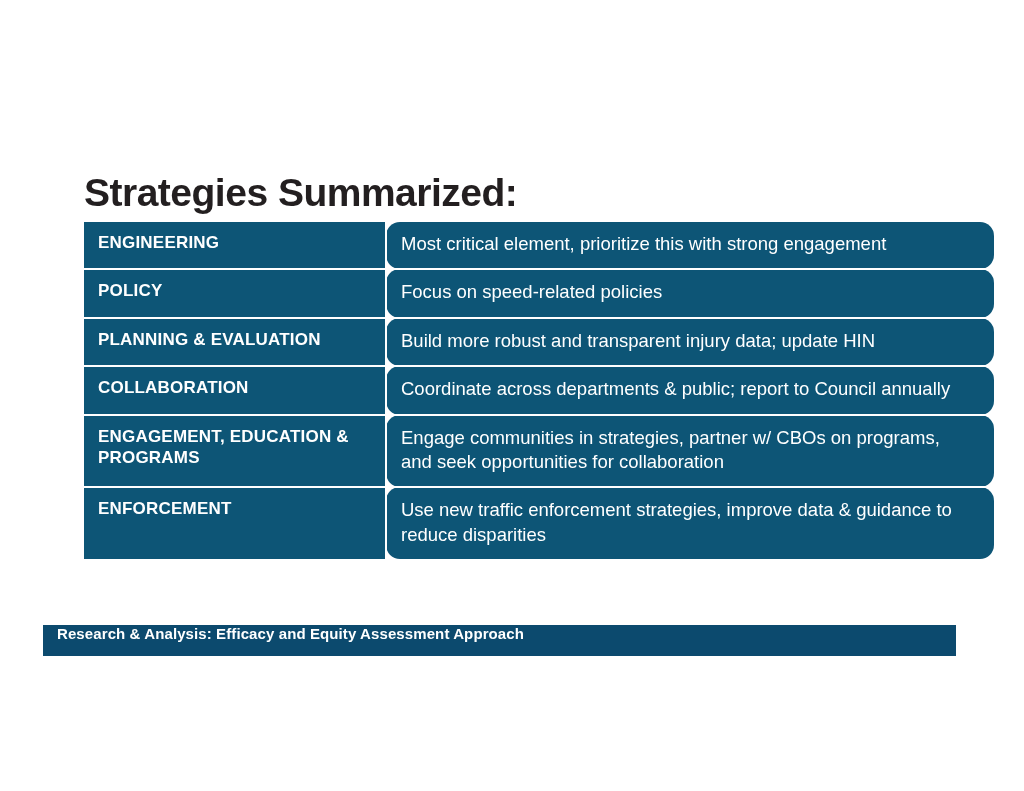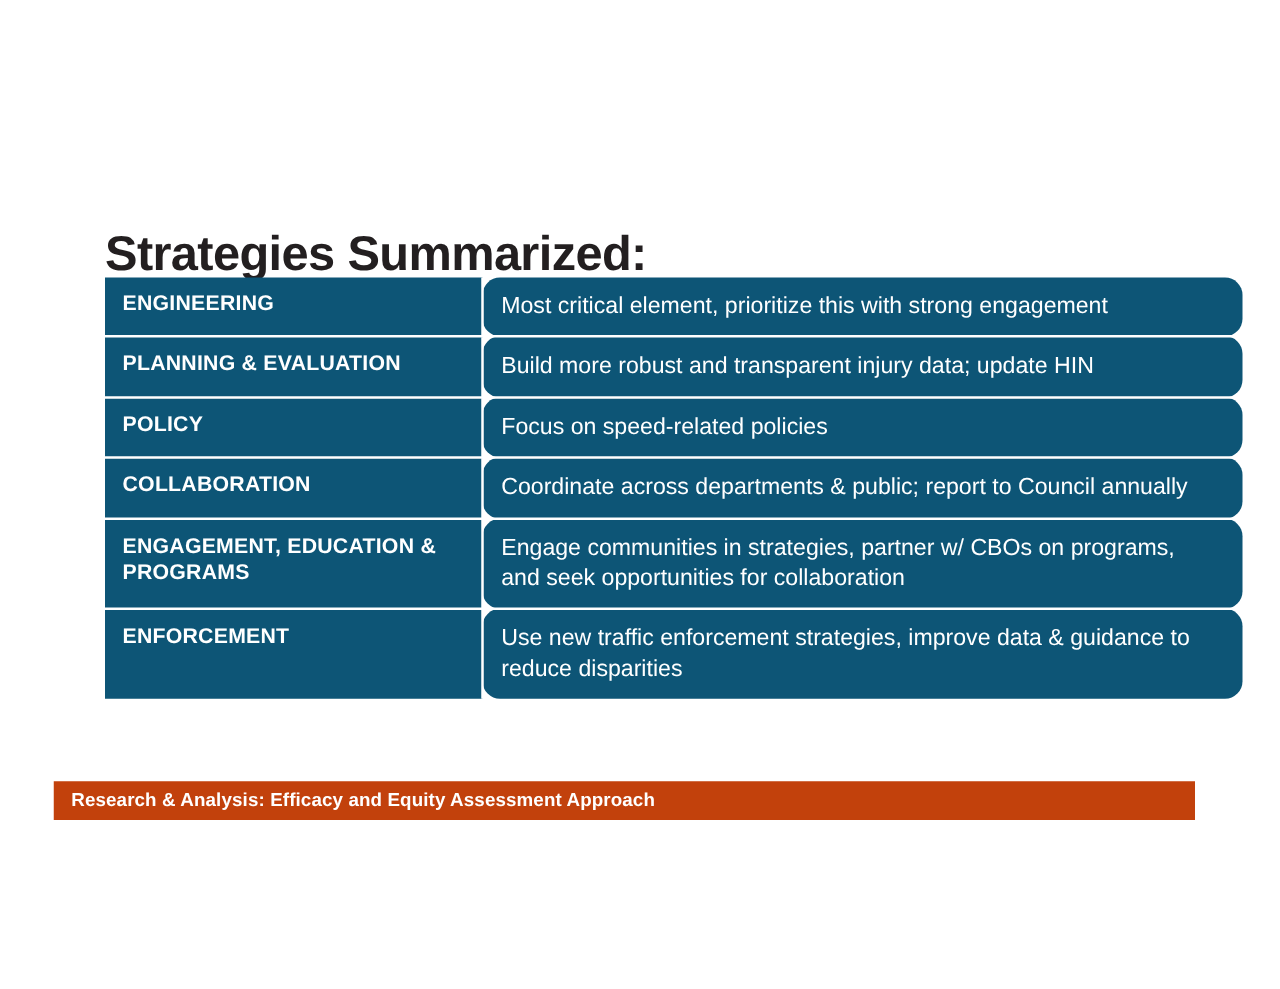--- a/index.html
+++ b/index.html
@@ -15,21 +15,21 @@
     overflow: hidden;
   }
   .slide {
     position: relative;
     width: 1024px;
     height: 791px;
   }
   .slide-title {
     position: absolute;
     left: 84px;
-    top: 157px;
+    top: 146px;
     font-size: 39px;
     font-weight: bold;
     letter-spacing: -0.5px;
     color: #231f20;
     line-height: 1.1;
   }
   .strategy-table {
     position: absolute;
     left: 84px;
     top: 222px;
@@ -65,23 +65,23 @@
     line-height: 1.32;
     padding-left: 16px;
     border-radius: 14px;
   }
   .footer-bar {
     position: absolute;
     left: 43px;
     top: 625px;
     width: 913px;
     height: 31px;
-    background: #c2410c;
+    background: #0c4a6e;
     display: flex;
-    align-items: center;
+    align-items: flex-start;
   }
   .footer-text {
     color: #ffffff;
     font-size: 15px;
     font-weight: bold;
     padding-left: 14px;
     letter-spacing: 0.1px;
   }
 </style>
 </head>
@@ -91,26 +91,26 @@
 
   <h1 class="slide-title">Strategies Summarized:</h1>
 
   <table class="strategy-table">
     <tbody>
       <tr>
         <td class="col-label">ENGINEERING</td>
         <td class="col-desc">Most critical element, prioritize this with strong engagement</td>
       </tr>
       <tr>
+        <td class="col-label">POLICY</td>
+        <td class="col-desc">Focus on speed-related policies</td>
+      </tr>
+      <tr>
         <td class="col-label">PLANNING &amp; EVALUATION</td>
         <td class="col-desc">Build more robust and transparent injury data; update HIN</td>
-      </tr>
-      <tr>
-        <td class="col-label">POLICY</td>
-        <td class="col-desc">Focus on speed-related policies</td>
       </tr>
       <tr>
         <td class="col-label">COLLABORATION</td>
         <td class="col-desc">Coordinate across departments &amp; public; report to Council annually</td>
       </tr>
       <tr>
         <td class="col-label">ENGAGEMENT, EDUCATION &amp; PROGRAMS</td>
         <td class="col-desc">Engage communities in strategies, partner w/ CBOs on programs, and seek opportunities for collaboration</td>
       </tr>
       <tr>

